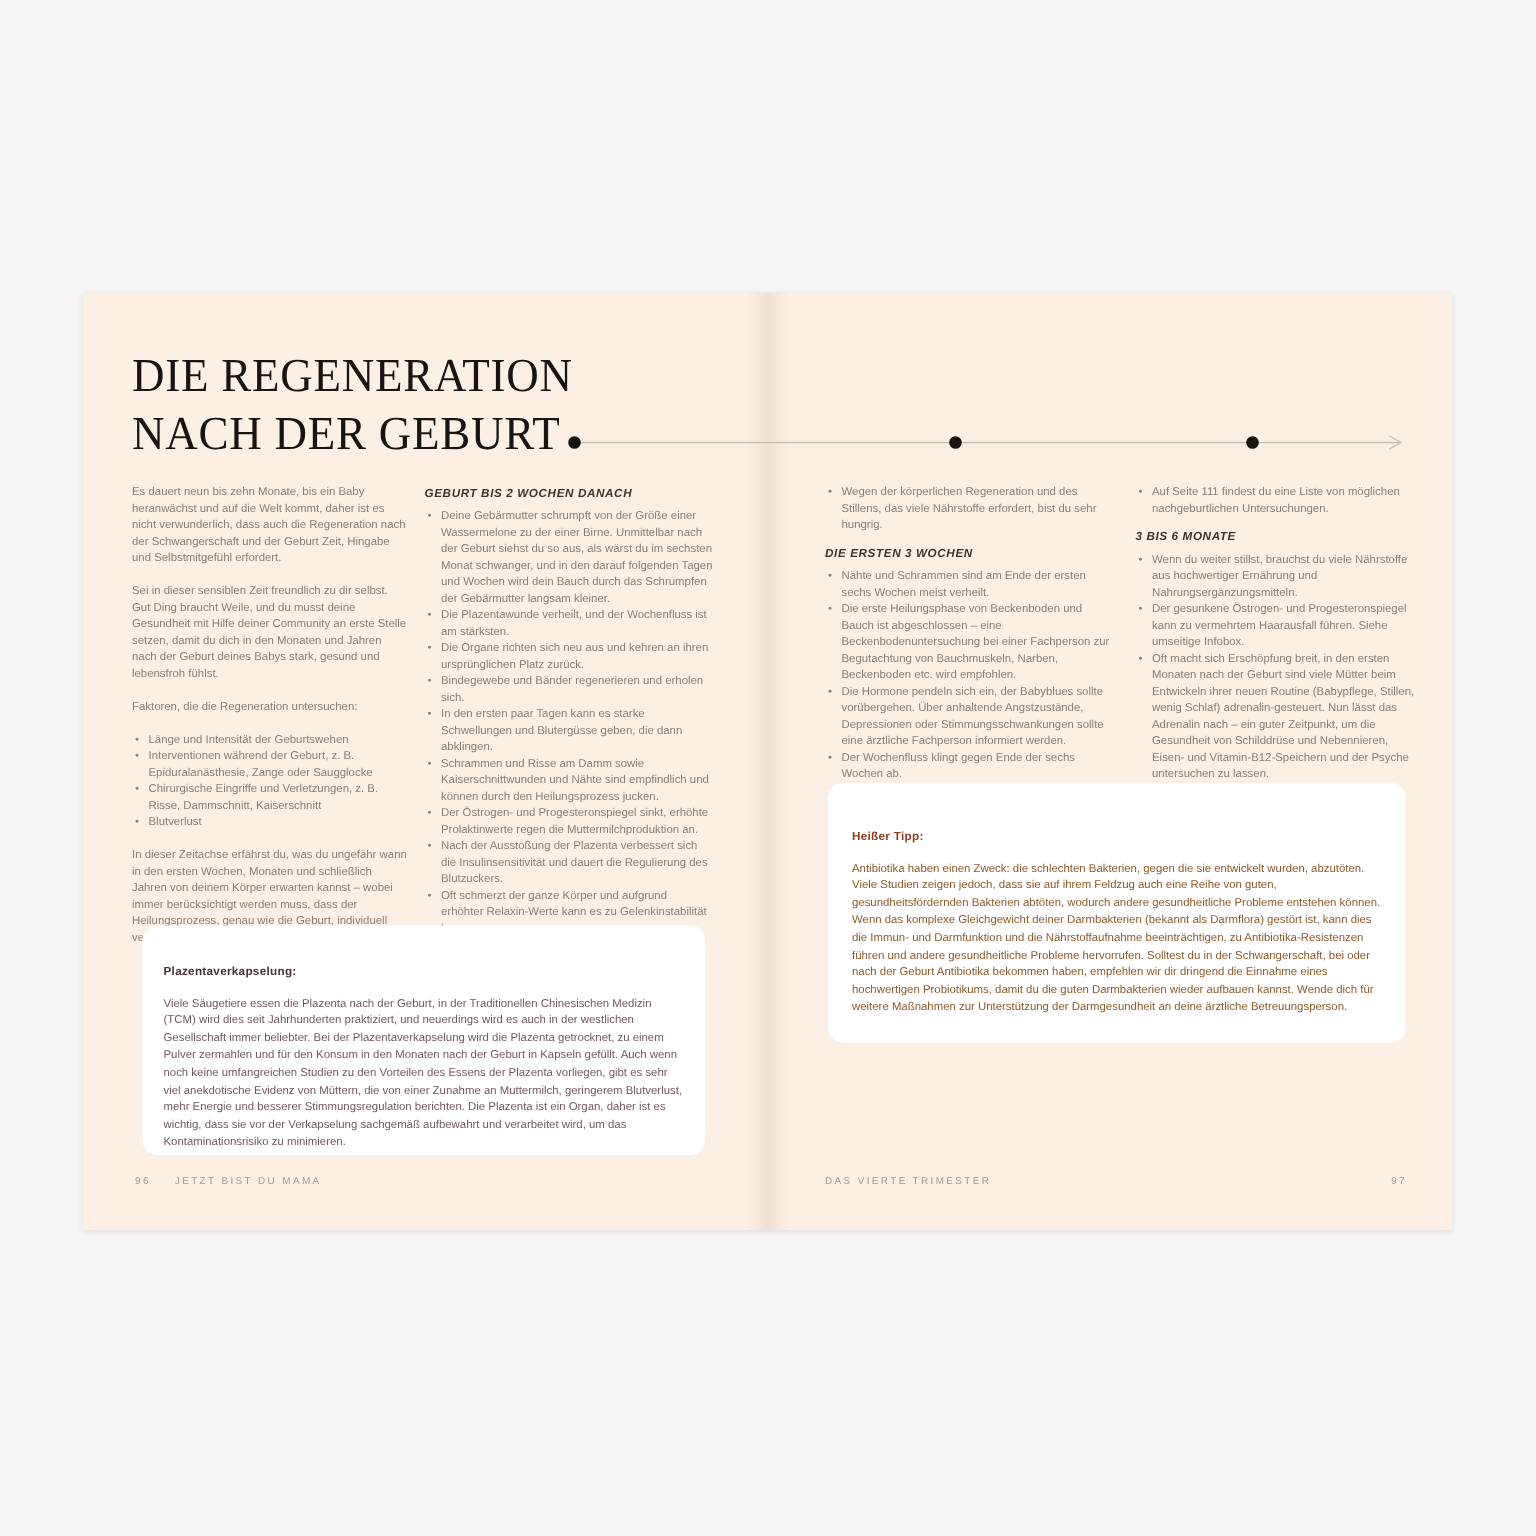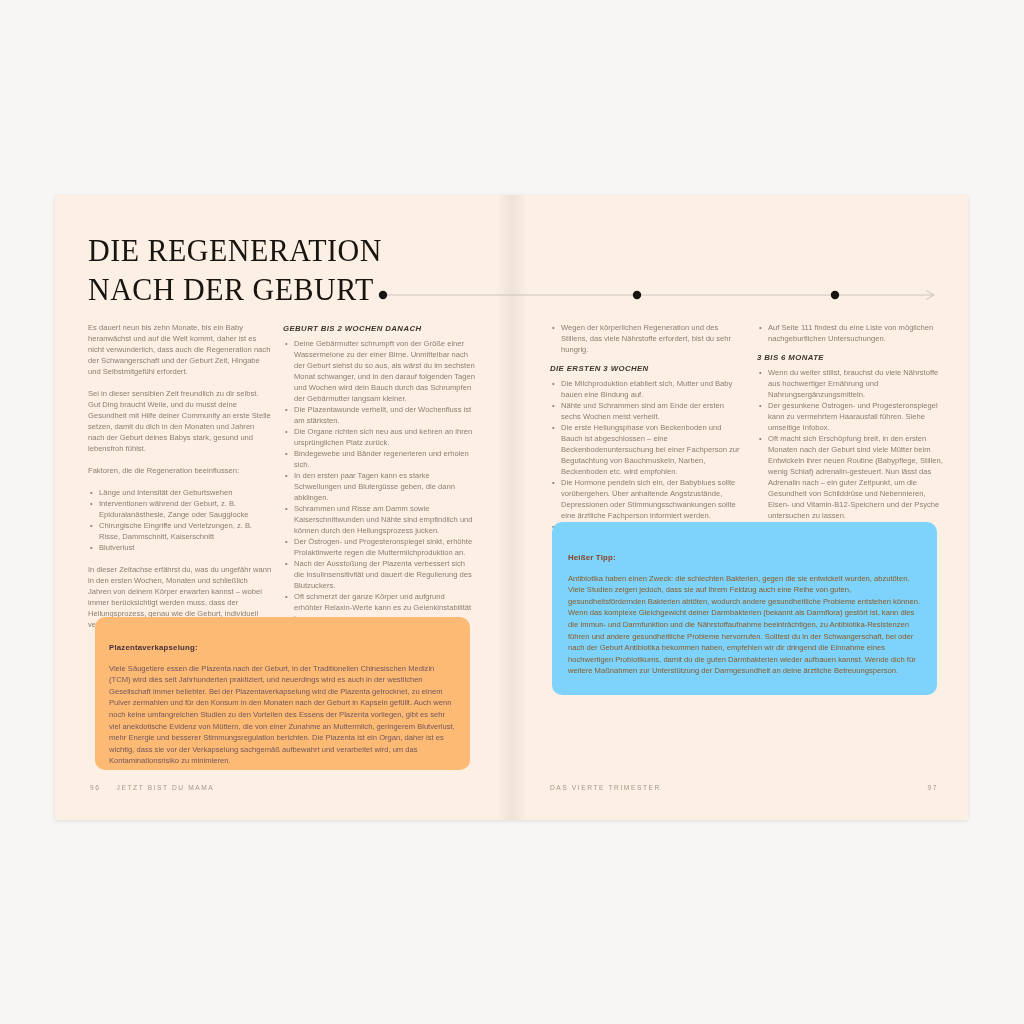--- a/index.html
+++ b/index.html
@@ -46,26 +46,26 @@
   }
   .col ul { list-style:none; margin:0 0 11px 0; }
   .col li { position:relative; padding-left:11px; }
   .col li::before { content:"•"; position:absolute; left:2px; }
   .col ul.lead { margin-bottom:8px; }
 
   .infobox { position:absolute; border-radius:10px; font-size:7.6px; line-height:11.6px; }
   .infobox h4 { font-size:7.8px; font-weight:bold; margin-bottom:9px; letter-spacing:0.2px; }
   .infobox-pink {
     left:40px; top:422px; width:375px; height:153px;
-    background:#fdba74; color:#70585f; padding:25px 14px;
+    background:#ffffff; color:#70585f; padding:25px 14px;
   }
   .infobox-pink h4 { color:#46323a; }
   .infobox-orange {
     left:497px; top:327px; width:385px; height:173px;
-    background:#7dd3fc; color:#8a5a25; padding:30px 16px;
+    background:#ffffff; color:#8a5a25; padding:30px 16px;
   }
   .infobox-orange h4 { color:#8d3f1e; }
 
   .footer {
     position:absolute; top:589px; font-size:6.6px; letter-spacing:1.6px;
     color:#a4978a; display:flex;
   }
   .footer-left { left:35px; gap:16px; }
   .footer-right { left:495px; width:388px; justify-content:space-between; }
 </style>
@@ -85,21 +85,21 @@
       <line x1="328" y1="100" x2="878" y2="100" stroke="#c8c0b8" stroke-width="0.9"></line>
       <path d="M871,95.5 L879,100 L871,104.5" fill="none" stroke="#c8c0b8" stroke-width="0.9"></path>
       <circle cx="328" cy="100" r="4.2" fill="#171310"></circle>
       <circle cx="582" cy="100" r="4.2" fill="#171310"></circle>
       <circle cx="780" cy="100" r="4.2" fill="#171310"></circle>
     </svg>
 
     <div class="col col-1">
       <p>Es dauert neun bis zehn Monate, bis ein Baby heranwächst und auf die Welt kommt, daher ist es nicht verwunderlich, dass auch die Regeneration nach der Schwangerschaft und der Geburt Zeit, Hingabe und Selbstmitgefühl erfordert.</p>
       <p>Sei in dieser sensiblen Zeit freundlich zu dir selbst. Gut Ding braucht Weile, und du musst deine Gesundheit mit Hilfe deiner Community an erste Stelle setzen, damit du dich in den Monaten und Jahren nach der Geburt deines Babys stark, gesund und lebensfroh fühlst.</p>
-      <p>Faktoren, die die Regeneration beeinflussen:</p>
+      <p>Faktoren, die die Regeneration untersuchen:</p>
       <ul>
           <li>Länge und Intensität der Geburtswehen</li>
           <li>Interventionen während der Geburt, z. B. Epiduralanästhesie, Zange oder Saugglocke</li>
           <li>Chirurgische Eingriffe und Verletzungen, z. B. Risse, Dammschnitt, Kaiserschnitt</li>
           <li>Blutverlust</li>
         </ul>
       <p>In dieser Zeitachse erfährst du, was du ungefähr wann in den ersten Wochen, Monaten und schließlich Jahren von deinem Körper erwarten kannst – wobei immer berücksichtigt werden muss, dass der Heilungsprozess, genau wie die Geburt, individuell verschieden und unterschiedlich schnell abläuft.</p>
     </div>
 
     <div class="col col-2">
@@ -118,21 +118,20 @@
           <li>Der Babyblues kann dich weinerlich und emotional machen.</li>
         </ul>
     </div>
 
     <div class="col col-3">
       <ul class="lead">
           <li>Wegen der körperlichen Regeneration und des Stillens, das viele Nährstoffe erfordert, bist du sehr hungrig.</li>
         </ul>
       <h3>DIE ERSTEN 3 WOCHEN</h3>
       <ul>
-          <li>Die Milchproduktion etabliert sich, Mutter und Baby bauen eine Bindung auf.</li>
           <li>Nähte und Schrammen sind am Ende der ersten sechs Wochen meist verheilt.</li>
           <li>Die erste Heilungsphase von Beckenboden und Bauch ist abgeschlossen – eine Beckenbodenuntersuchung bei einer Fachperson zur Begutachtung von Bauchmuskeln, Narben, Beckenboden etc. wird empfohlen.</li>
           <li>Die Hormone pendeln sich ein, der Babyblues sollte vorübergehen. Über anhaltende Angstzustände, Depressionen oder Stimmungsschwankungen sollte eine ärztliche Fachperson informiert werden.</li>
           <li>Der Wochenfluss klingt gegen Ende der sechs Wochen ab.</li>
         </ul>
     </div>
 
     <div class="col col-4">
       <ul class="lead">
           <li>Auf Seite 111 findest du eine Liste von möglichen nachgeburtlichen Untersuchungen.</li>

